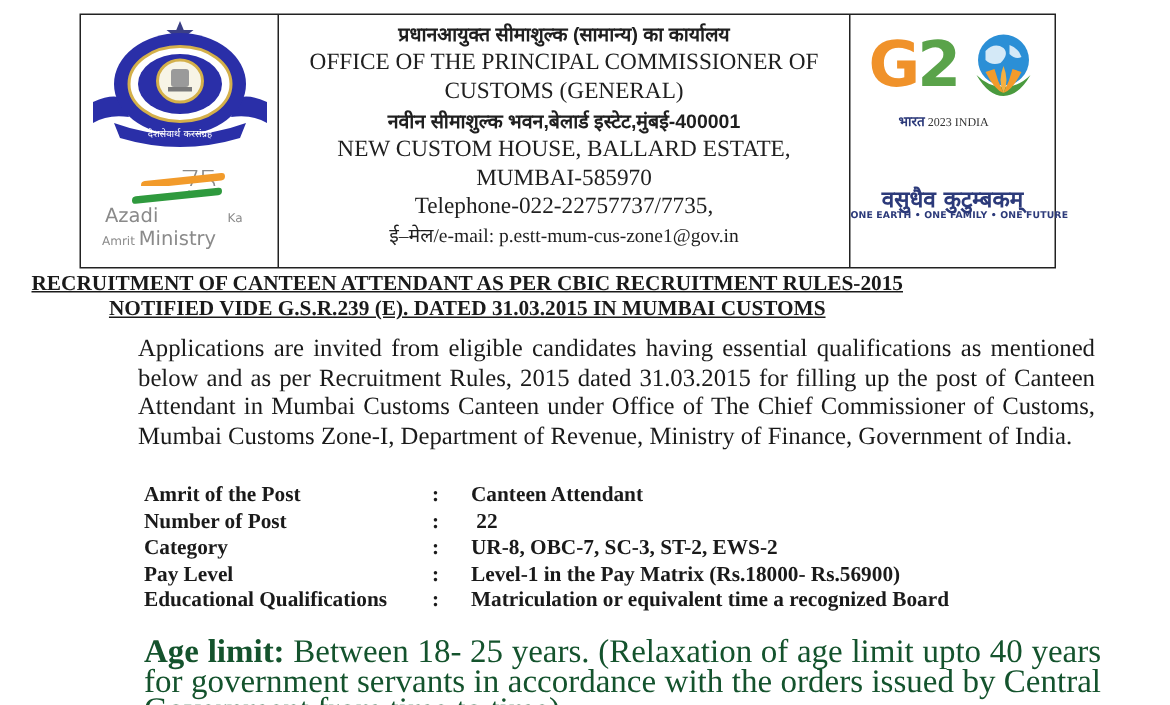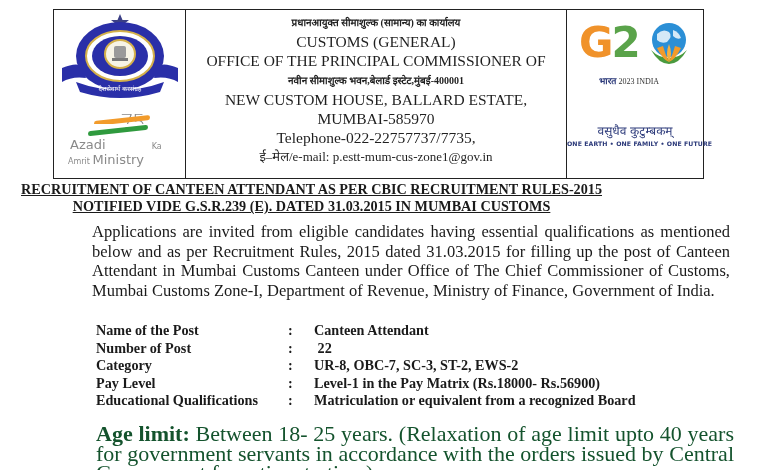--- a/index.html
+++ b/index.html
@@ -4,21 +4,21 @@
   <style>
     html, body { margin: 0; padding: 0; background: #ffffff; }
     body { width: 780px; height: 470px; position: relative; overflow: hidden; font-family: "Liberation Serif", serif; color: #1a1a1a; }
 
     .letterhead { position: absolute; left: 53px; top: 9px; width: 651px; height: 170px; border: 1.5px solid #222; box-sizing: border-box; display: flex; }
     .lh-left { width: 132px; border-right: 1.5px solid #222; box-sizing: border-box; position: relative; }
     .lh-center { flex: 1; border-right: 1.5px solid #222; box-sizing: border-box; text-align: center; padding-top: 3px; }
     .lh-right { width: 136px; position: relative; }
 
     .lh-center .line { font-size: 15.5px; line-height: 19.2px; color: #1f1f1f; white-space: nowrap; }
-    .lh-center .hindi { font-family: Liberation Serif, serif; font-weight: bold; font-size: 10px; }
+    .lh-center .hindi { font-family: Liberation Sans, sans-serif; font-weight: bold; font-size: 13px; }
     .lh-center .email { font-size: 13px; }
 
     
     .emblem { position: absolute; left: 2px; top: 2px; width: 128px; height: 86px; }
     .amrit { position: absolute; left: 14px; top: 100px; width: 100px; height: 62px; }
     .amrit .seventy { position: absolute; left: 4px; top: 0px; font-family: "DejaVu Sans", sans-serif; font-size: 22px; color: #8a8a8a; font-weight: 300; letter-spacing: -2px; margin-left: 48px; }
     .amrit .flag1 { position: absolute; left: 26px; top: 8px; width: 56px; height: 5px; background: #f29b2b; border-radius: 3px; transform: skewY(-6deg); }
     .amrit .flag2 { position: absolute; left: 26px; top: 14px; width: 56px; height: 3px; background: #ffffff; }
     .amrit .flag3 { position: absolute; left: 20px; top: 18px; width: 60px; height: 5px; background: #2f9a3e; border-radius: 3px; transform: skewY(-6deg); }
     .amrit .azadi { position: absolute; left: 2px; top: 27px; font-family: "DejaVu Sans", sans-serif; font-size: 13px; color: #8a8a8a; }
@@ -26,21 +26,21 @@
     .amrit .mahot { position: absolute; left: 0px; top: 42px; font-family: "DejaVu Sans", sans-serif; font-size: 8px; color: #8a8a8a; white-space: nowrap; }
     .amrit .mahot b { font-size: 13px; font-weight: normal; }
 
     
     .g20 { position: absolute; left: 12px; top: 12px; font-family: "DejaVu Sans", sans-serif; font-weight: bold; font-size: 42px; line-height: 42px; letter-spacing: -2px; }
     .g20 .g { color: #f0922a; }
     .g20 .two { color: #5aa34a; }
     .globe { position: absolute; left: 80px; top: 10px; width: 44px; height: 48px; }
     .g20-sub { position: absolute; left: 32px; top: 64px; font-size: 8px; color: #333; white-space: nowrap; }
     .g20-sub .hi { font-family: "DejaVu Sans", sans-serif; font-weight: bold; color: #2c3a7a; font-size: 9px; }
-    .vasudhaiva { position: absolute; left: 0; width: 136px; top: 112px; text-align: center; font-family: "DejaVu Sans", sans-serif; font-size: 12px; color: #2c3a7a; }
+    .vasudhaiva { position: absolute; left: 0; width: 136px; top: 112px; text-align: center; font-family: "DejaVu Sans", sans-serif; font-size: 15px; color: #2c3a7a; font-weight: bold; }
     .one-earth { position: absolute; left: 0; width: 136px; top: 130px; text-align: center; font-family: "DejaVu Sans", sans-serif; font-size: 6.2px; color: #2c3a7a; font-weight: bold; white-space: nowrap; letter-spacing: 0.1px; }
 
     .title { position: absolute; left: 0; width: 623px; top: 181px; text-align: center; font-weight: bold; font-size: 14.2px; line-height: 17px; text-decoration: underline; color: #1a1a1a; }
 
     .para { position: absolute; left: 92px; width: 638px; top: 222px; font-size: 16.5px; line-height: 19.5px; text-align: justify; color: #1a1a1a; }
 
     .details { position: absolute; left: 96px; top: 322px; font-weight: bold; font-size: 14.2px; }
     .details .row { display: flex; height: 17.5px; line-height: 17.5px; }
     .details .lbl { width: 192px; }
     .details .colon { width: 26px; }
@@ -72,22 +72,22 @@
       <span class="flag1"></span>
       <span class="flag2"></span>
       <span class="flag3"></span>
       <span class="azadi"><span>Azadi</span> <span class="ka">Ka</span></span>
       <span class="mahot"><span>Amrit</span> <b>Ministry</b></span>
     </div>
   </div>
 
   <div class="lh-center">
     <div class="line hindi">प्रधानआयुक्त सीमाशुल्क (सामान्य) का कार्यालय</div>
+    <div class="line">OFFICE OF THE PRINCIPAL COMMISSIONER OF</div>
     <div class="line">CUSTOMS (GENERAL)</div>
-    <div class="line">OFFICE OF THE PRINCIPAL COMMISSIONER OF</div>
     <div class="line hindi">नवीन सीमाशुल्क भवन,बेलार्ड इस्टेट,मुंबई-400001</div>
     <div class="line">NEW CUSTOM HOUSE, BALLARD ESTATE,</div>
     <div class="line">MUMBAI-585970</div>
     <div class="line">Telephone-022-22757737/7735,</div>
     <div class="line email">ई–मेल/e-mail: p.estt-mum-cus-zone1@gov.in</div>
   </div>
 
   <div class="lh-right">
     <div class="g20"><span class="g">G</span><span class="two">2</span></div>
     <svg class="globe" viewBox="0 0 44 48">
@@ -107,21 +107,21 @@
 
 <div class="title">
   <div>RECRUITMENT OF CANTEEN ATTENDANT AS PER CBIC RECRUITMENT RULES-2015</div>
   <div>NOTIFIED VIDE G.S.R.239 (E). DATED 31.03.2015 IN MUMBAI CUSTOMS</div>
 </div>
 
 <div class="para">Applications are invited from eligible candidates having essential qualifications as mentioned below and as per Recruitment Rules, 2015 dated 31.03.2015 for filling up the post of Canteen Attendant in Mumbai Customs Canteen under Office of The Chief Commissioner of Customs, Mumbai Customs Zone-I, Department of Revenue, Ministry of Finance, Government of India.</div>
 
 <div class="details">
   <div class="row">
-    <span class="lbl">Name of the Post</span>
+    <span class="lbl">Amrit of the Post</span>
     <span class="colon">:</span>
     <span class="val">Canteen Attendant</span>
   </div>
   <div class="row">
     <span class="lbl">Number of Post</span>
     <span class="colon">:</span>
     <span class="val" style="white-space:pre"> 22</span>
   </div>
   <div class="row">
     <span class="lbl">Category</span>
@@ -129,17 +129,17 @@
     <span class="val">UR-8, OBC-7, SC-3, ST-2, EWS-2</span>
   </div>
   <div class="row">
     <span class="lbl">Pay Level</span>
     <span class="colon">:</span>
     <span class="val">Level-1 in the Pay Matrix (Rs.18000- Rs.56900)</span>
   </div>
   <div class="row">
     <span class="lbl">Educational Qualifications</span>
     <span class="colon">:</span>
-    <span class="val">Matriculation or equivalent from a recognized Board</span>
+    <span class="val">Matriculation or equivalent time a recognized Board</span>
   </div>
 </div>
 
 <div class="age"><b>Age limit:</b><span> Between 18- 25 years. (Relaxation of age limit upto 40 years for government servants in accordance with the orders issued by Central Government from time to time).</span></div>
 
 </body></html>

